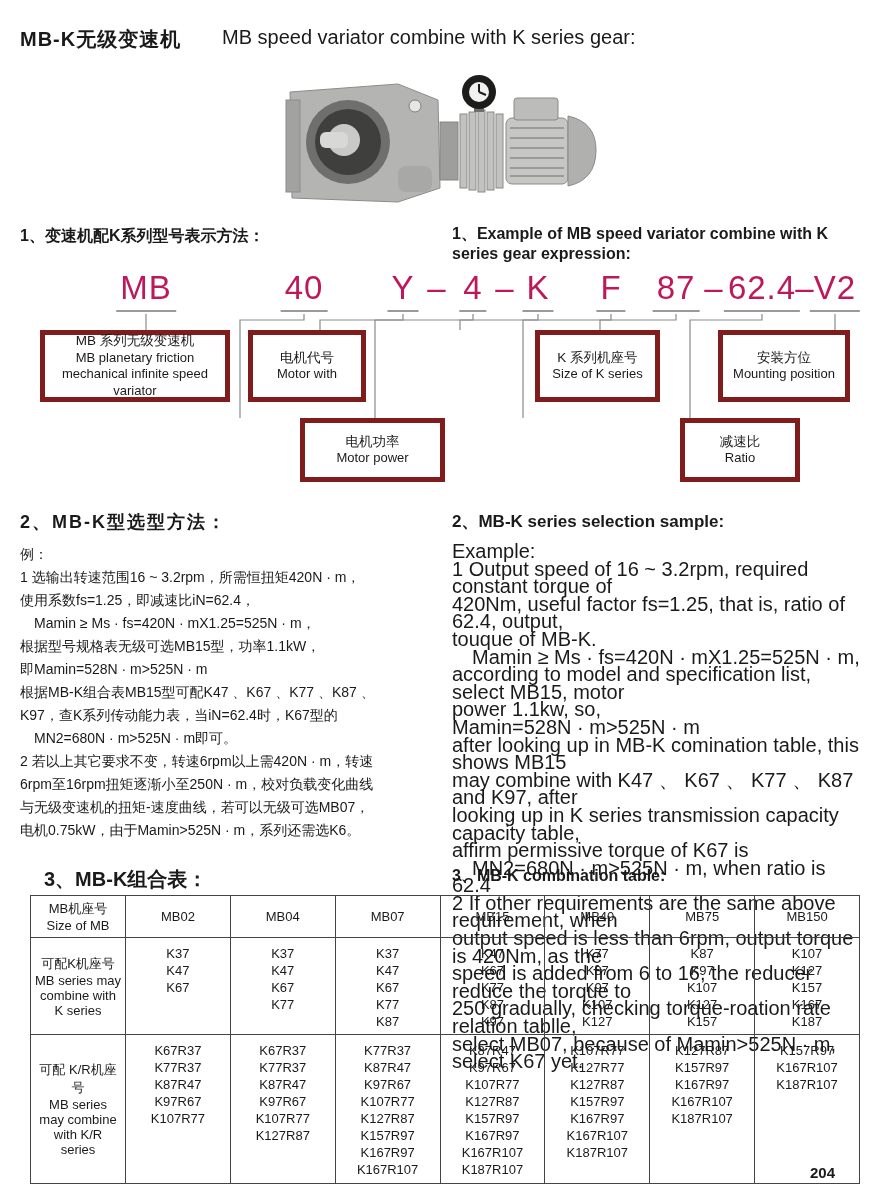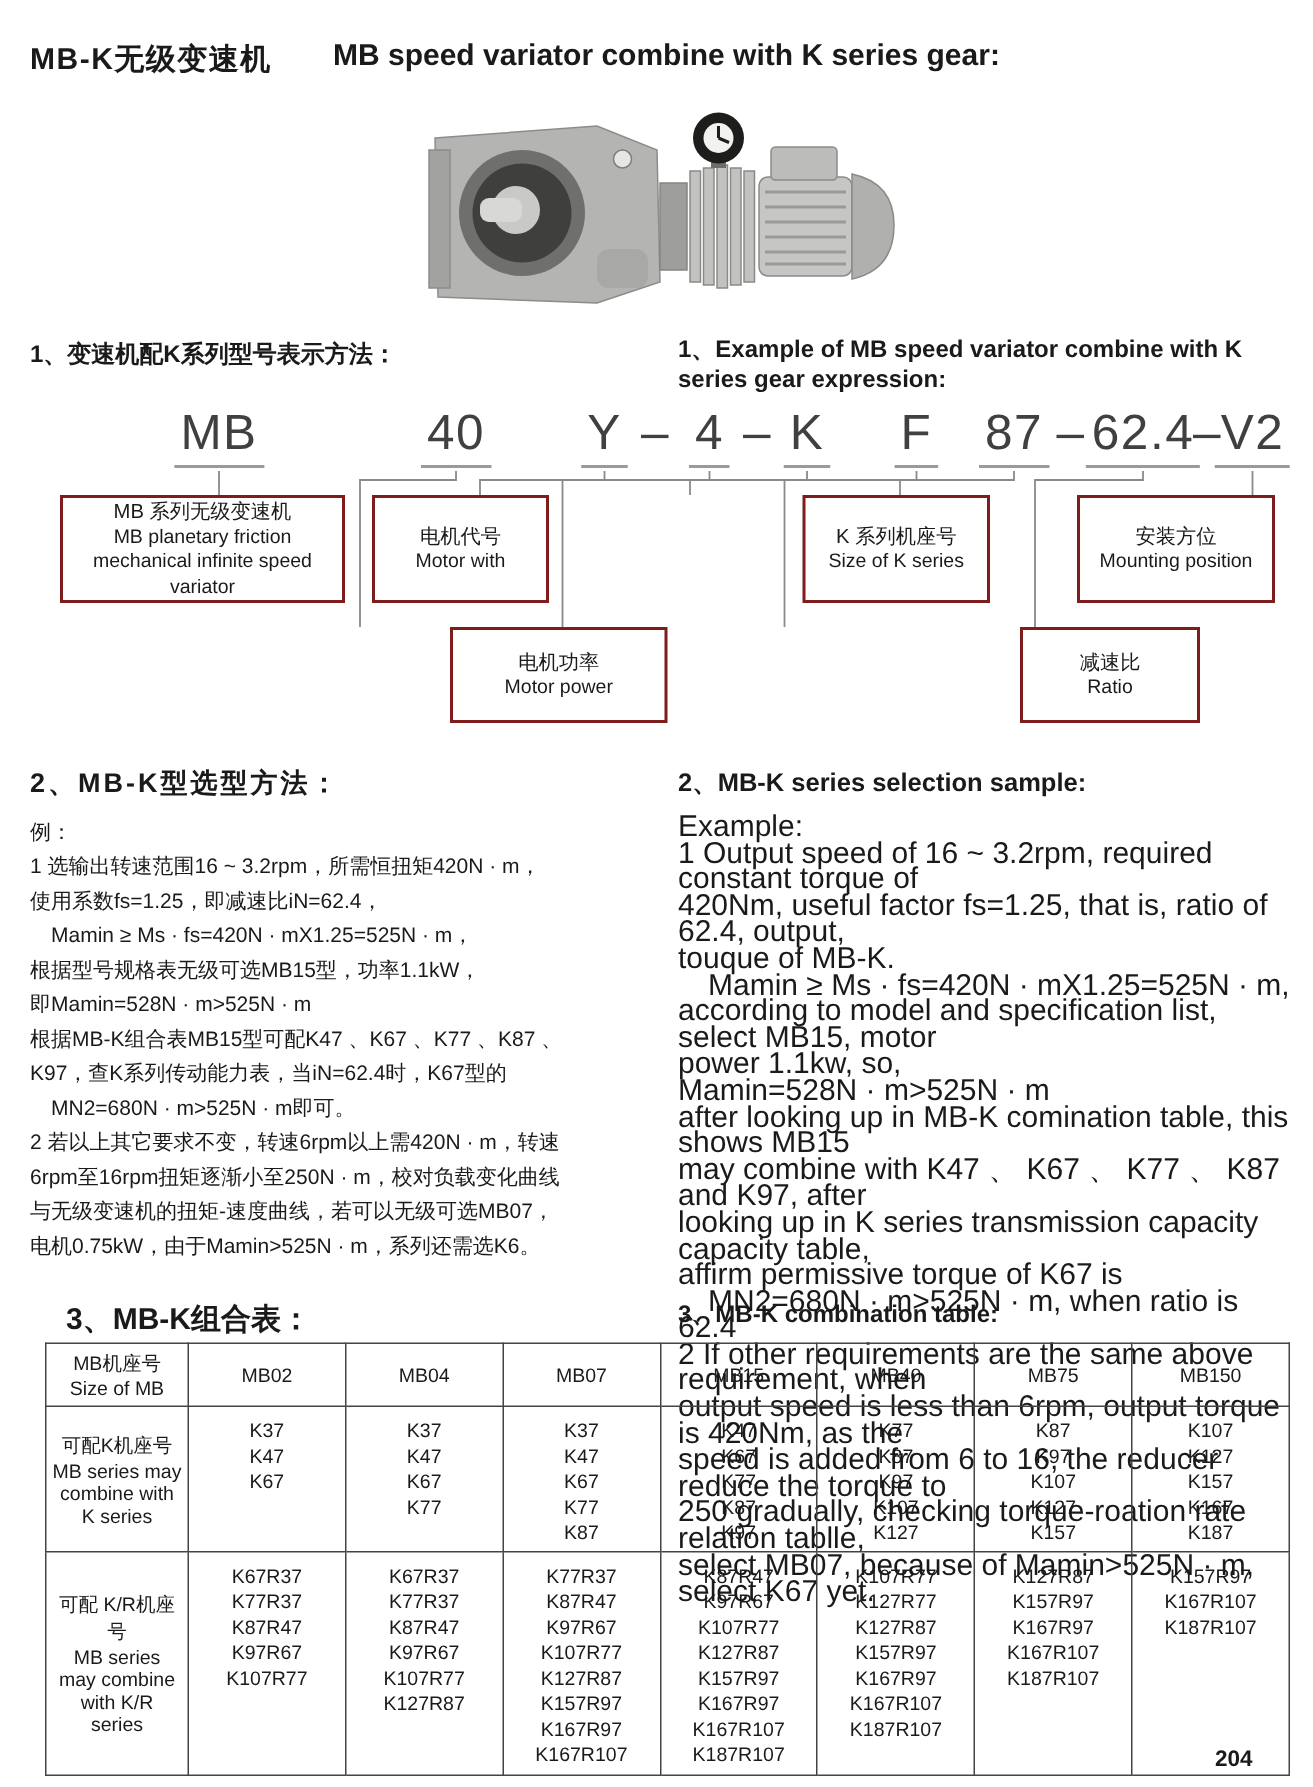--- a/index.html
+++ b/index.html
@@ -3,35 +3,35 @@
 <meta charset="utf-8">
 <style>
   * { margin:0; padding:0; box-sizing:border-box; }
   body { width:875px; height:1191px; position:relative; background:#fff;
          font-family:"Liberation Sans","DejaVu Sans",sans-serif; color:#1a1a1a; }
   .abs { position:absolute; }
   .ml { white-space:pre-line; }
 
   
   .title-cn { left:20px; top:26px; font-size:20px; font-weight:bold; letter-spacing:1px; }
-  .title-en { left:222px; top:26px; font-size:20px; font-weight:bold; }
+  .title-en { left:222px; top:26px; font-size:20px; font-weight:normal; }
 
   
   .photo { left:278px; top:70px; }
 
   
   .s1h-cn { left:20px; top:226px; font-size:16px; font-weight:bold; }
   .s1h-en { left:452px; top:224px; width:410px; font-size:16px; font-weight:bold; line-height:1.25; }
 
   
   .diagram { left:0; top:268px; width:875px; height:225px; }
   .code-token { position:absolute; top:0; transform:translateX(-50%);
-                font-size:33px; line-height:40px; color:#404040; letter-spacing:1px; }
+                font-size:33px; line-height:40px; color:#be185d; letter-spacing:1px; }
   .code-token.u { border-bottom:2px solid #9a9a9a; padding:0 4px 2px 4px; }
-  .dbox { position:absolute; border:2px solid #7f1d1d; display:flex; flex-direction:column;
+  .dbox { position:absolute; border:5px solid #7f1d1d; display:flex; flex-direction:column;
           justify-content:center; align-items:center; text-align:center;
           font-size:13px; line-height:1.28; padding:3px 4px; background:#fff; }
   .dbox .cn { font-size:13.5px; }
   .connectors { position:absolute; left:0; top:0; }
 
   
   .s2h-cn { left:20px; top:510px; font-size:18px; font-weight:bold; letter-spacing:2px; }
   .s2h-en { left:452px; top:510px; font-size:17px; font-weight:bold; }
   .s2-cn  { left:20px; top:543px; width:430px; font-size:14px; line-height:23px; }
   .s2-en  { left:452px; top:543px; width:415px; font-size:20px; line-height:17.6px; }

